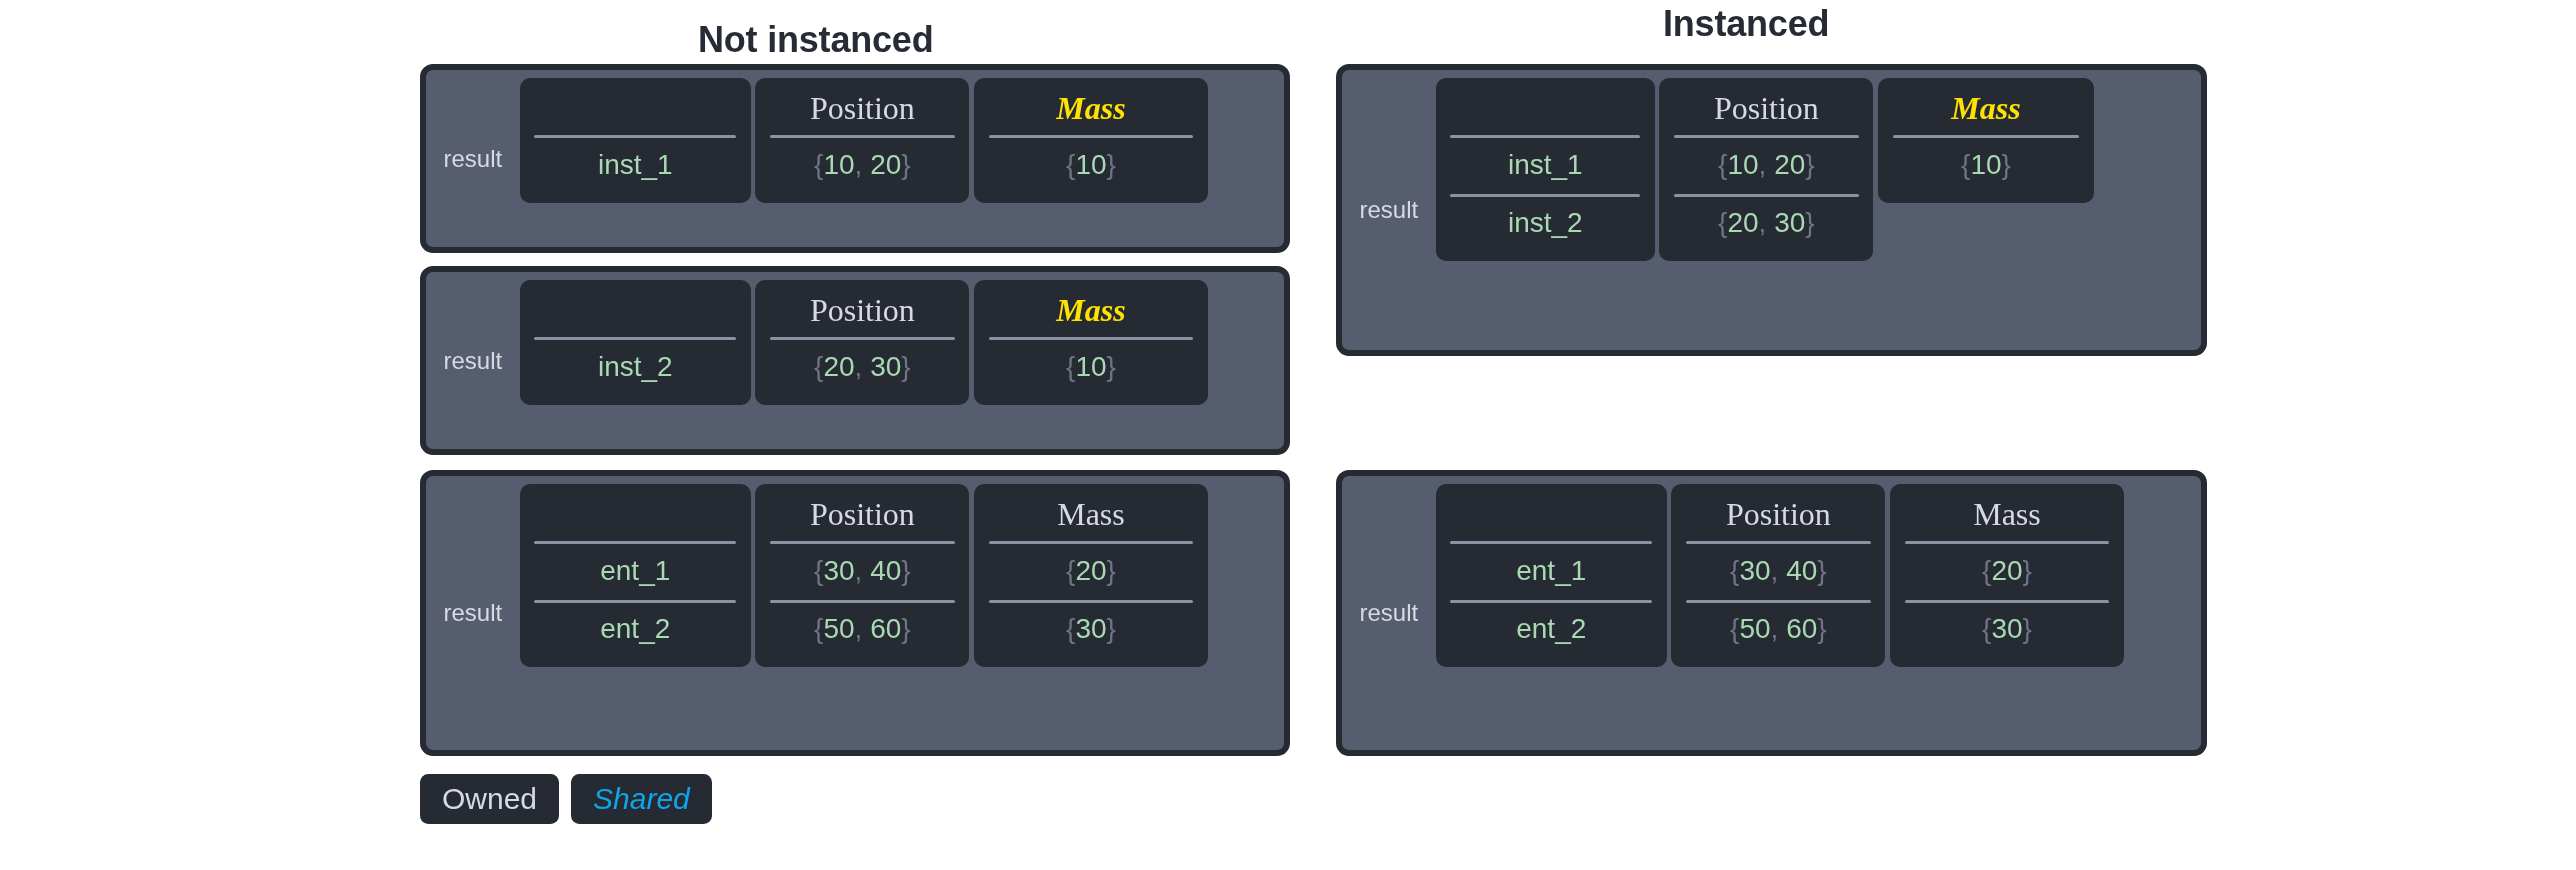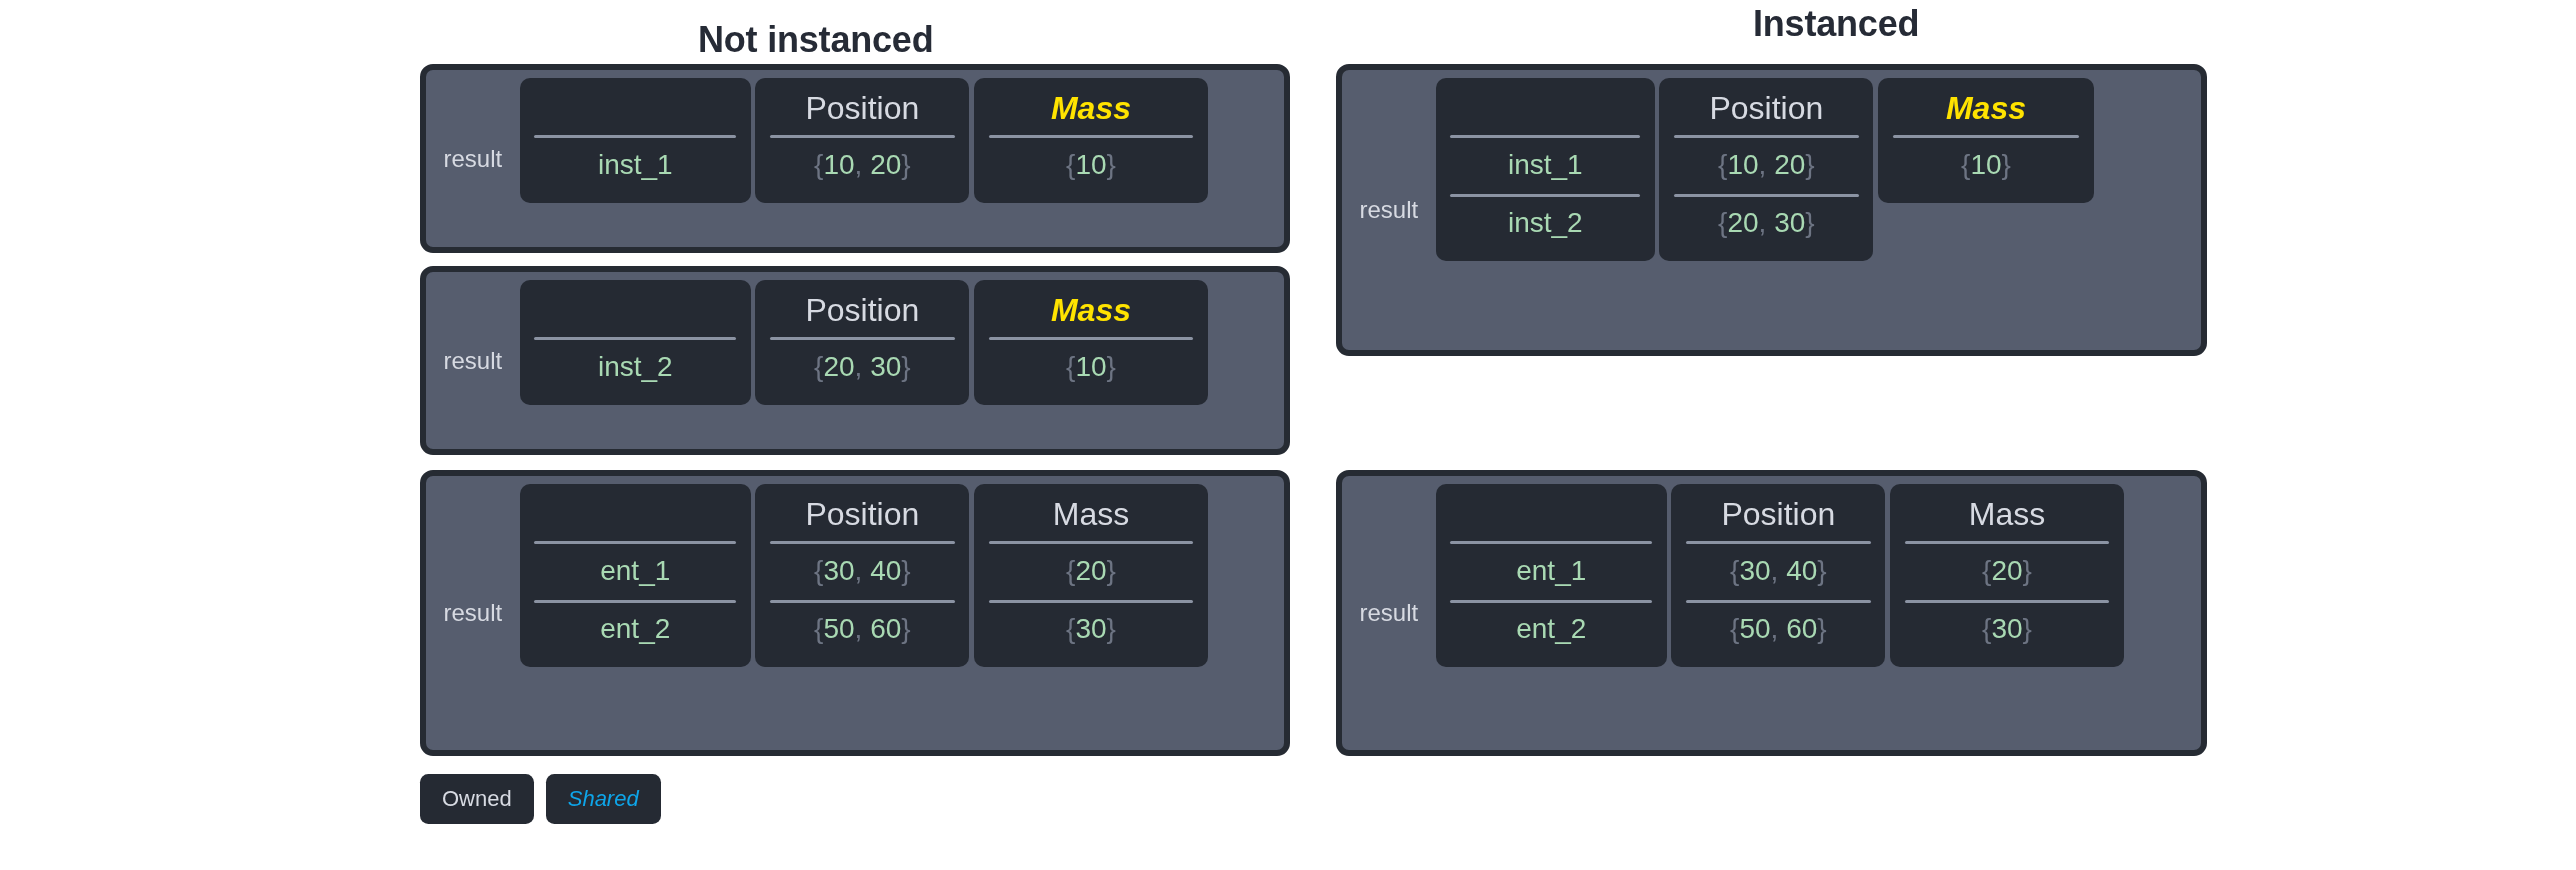--- a/index.html
+++ b/index.html
@@ -62,20 +62,21 @@
     align-items: center;
   }
 
   .col-head {
     height: 48px;
     line-height: 48px;
     font-size: 32px;
     color: #d7dae2;
     white-space: nowrap;
     text-align: center;
+    font-family: Liberation Serif, serif;
   }
   .col-head.shared {
     color: #ffe300;
     font-style: italic;
     font-weight: bold;
   }
   .col-head.empty { color: transparent; }
 
   .divider {
     height: 2.8px;
@@ -101,36 +102,36 @@
     position: absolute;
     display: flex;
     gap: 12px;
   }
   .legend-chip {
     background: #252a33;
     border-radius: 8.3px;
     height: 50px;
     line-height: 50px;
     padding: 0 22px;
-    font-size: 22px;
+    font-size: 30px;
     color: #d7dae2;
     white-space: nowrap;
   }
   .legend-chip.shared {
     color: #0ea5e9;
     font-style: italic;
     font-weight: normal;
   }
 </style>
 </head>
 <body>
 
 <div class="panel-title" style="left:698px; top:19px;">Not instanced</div>
 
-<div class="panel-title" style="left:1753px; top:2.8px;">Instanced</div>
+<div class="panel-title" style="left:1663px; top:2.8px;">Instanced</div>
 
 <div class="table-card" style="left:420px; top:64px; width:870px; height:189px;">
   <div class="row-label">result</div>
   <div class="col" style="width:231px;">
     <div class="col-head empty"></div>
     <div class="divider"></div>
     <div class="cell">inst_1</div>
   </div>
   <div class="col" style="width:214px;">
     <div class="col-head">Position</div>

